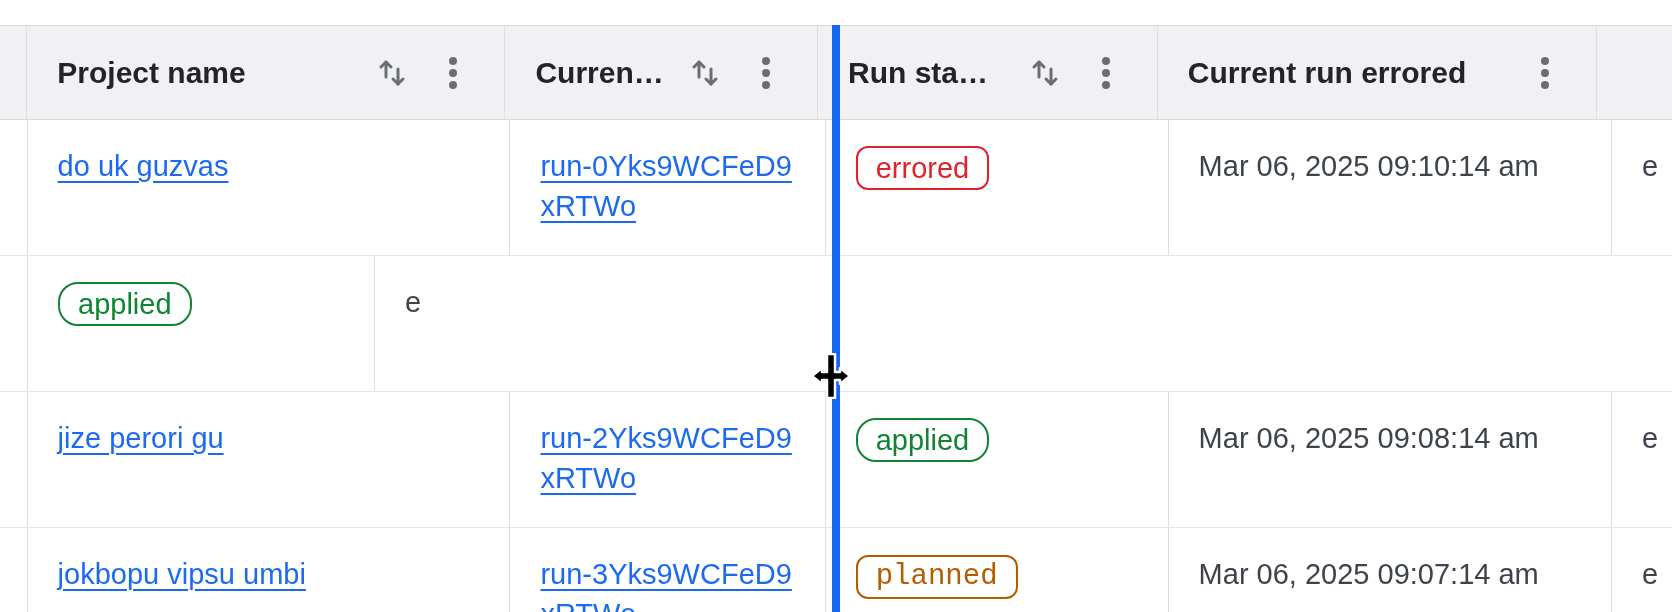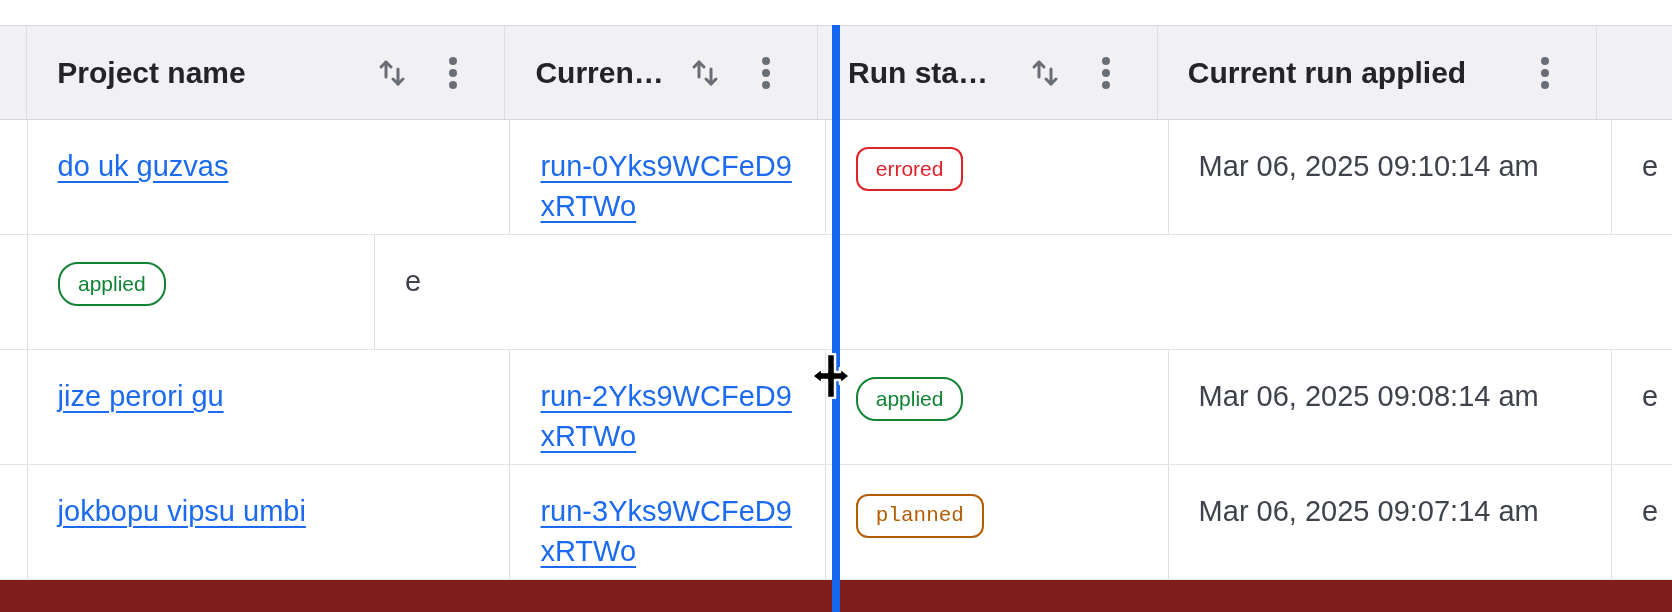--- a/index.html
+++ b/index.html
@@ -1,37 +1,37 @@
 <!DOCTYPE html>
 <html><head>
 <meta charset="utf-8">
 <style>
   html,body{margin:0;padding:0;background:#ffffff;}
   .stage{
-    position:relative;width:1672px;height:612px;background:#7f1d1d;overflow:hidden;
+    position:relative;width:1672px;height:612px;background:#0f766e;overflow:hidden;
     font-family:"Liberation Sans",sans-serif;color:#3e424a;
   }
   .top-strip{height:25px;background:#ffffff;}
   
   .header-row{
     display:flex;height:95px;box-sizing:border-box;background:#f1f1f3;
     border-top:1px solid #d5d7da;border-bottom:1px solid #d5d7da;
   }
   .th{
     display:flex;align-items:center;box-sizing:border-box;
     border-right:1px solid #dcdee1;
     padding:0 45px 0 30px;
     font-weight:700;font-size:30px;color:#22242a;white-space:nowrap;overflow:hidden;
   }
   .th.c0{padding:0;}
   .th .th-label{overflow:hidden;text-overflow:ellipsis;}
   .th .icons{margin-left:auto;display:flex;align-items:center;gap:40px;padding-left:24px;}
   .icon-btn{display:block;cursor:pointer;flex:0 0 auto;}
   
-  .row{display:flex;height:115px;box-sizing:border-box;background:#ffffff;border-bottom:1px solid #e3e5e8;}
+  .row{display:flex;height:136px;box-sizing:border-box;background:#ffffff;border-bottom:1px solid #e3e5e8;}
   .td{
     box-sizing:border-box;border-right:1px solid #dcdee1;
     padding:26px 30px 0 30px;font-size:29px;line-height:40px;color:#3e424a;
     overflow:hidden;
   }
   .td.c0{padding:0;}
   .td.c2{}
   
   .c0{width:28px;}
   .c1{width:489px;}
@@ -40,21 +40,21 @@
   .c4{width:449px;}
   .c5{width:40px;border-right:none !important;}
   
   .link{
     color:#1b6af0;text-decoration:underline;text-decoration-thickness:2px;text-underline-offset:5px;
   }
   .run-link{word-break:break-all;}
   
   .badge{
     display:inline-block;border:2px solid currentColor;border-radius:12px;
-    padding:0 18px;line-height:40px;font-size:21px;background:#ffffff;
+    padding:0 18px;line-height:40px;font-size:29px;background:#ffffff;
   }
   .badge-errored{color:#e0232b;}
   .badge-applied{color:#108432;border-radius:20px;}
   .badge-planned{color:#b35c00;font-family:Liberation Mono, monospace;}
   
   .resize-line{position:absolute;left:832px;top:25px;width:8px;height:587px;background:#1566f0;z-index:5;}
   .cursor{position:absolute;left:811px;top:353px;z-index:6;}
 </style>
 </head>
 <body>
@@ -110,21 +110,21 @@
           </svg>
         <svg class="icon-btn" width="12" height="36" viewBox="0 0 12 36" fill="#696d75">
             <circle cx="6" cy="6" r="4"></circle>
             <circle cx="6" cy="18" r="4"></circle>
             <circle cx="6" cy="30" r="4"></circle>
           </svg>
       </span>
     </div>
 
     <div class="th c4">
-      <span class="th-label">Current run applied</span>
+      <span class="th-label">Current run errored</span>
       <span class="icons">
         <svg class="icon-btn" width="12" height="36" viewBox="0 0 12 36" fill="#696d75">
             <circle cx="6" cy="6" r="4"></circle>
             <circle cx="6" cy="18" r="4"></circle>
             <circle cx="6" cy="30" r="4"></circle>
           </svg>
       </span>
     </div>
 
     <div class="th c5">

